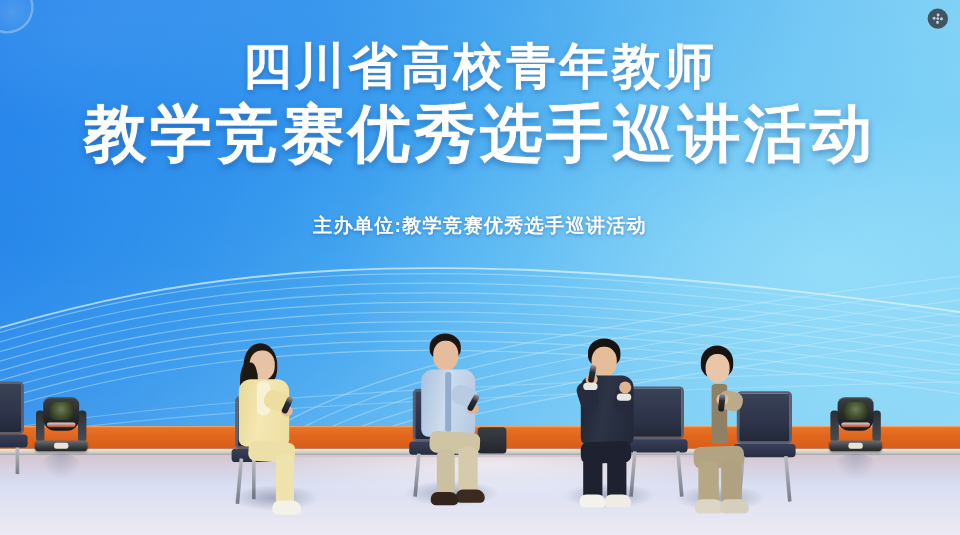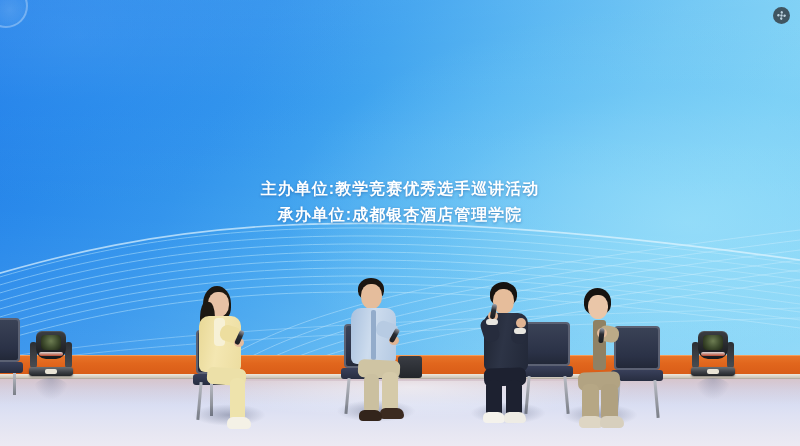--- a/index.html
+++ b/index.html
@@ -186,24 +186,27 @@
       <path d="M310,178 C 400,150 530,126 800,90"></path>
     </g>
     <g fill="none" stroke="#cfeefd" stroke-width="1" opacity="0.40">
       <path d="M-30,172 C 120,150 260,132 800,118"></path>
       <path d="M-30,178 C 120,158 260,142 800,128"></path>
     </g>
   </svg>
 
   <div class="backdrop-sheen"></div>
 
+  <div class="title-wrap">
+    <div class="title-1">四川省高校青年教师</div>
+    <div class="title-2">教学竞赛优秀选手巡讲活动</div>
+  </div>
 
   <div class="sub-wrap">
     <div class="sub-line">主办单位:教学竞赛优秀选手巡讲活动</div>
-    <div class="sub-line">承办单位:成都银杏酒店管理学院</div>
   </div>
 
   <div class="wm-topleft"></div>
   <div class="wm-topright">
     <svg width="11" height="11" viewBox="0 0 24 24" aria-hidden="true">
       <g fill="#cfd3d8">
         <circle cx="12" cy="12" r="2.6"></circle>
         <path d="M12 2.4c2.2 0 3.6 1.9 3.1 3.9-.3 1.3-1.6 2-2.9 1.7C10 7.6 9.3 5.2 10.6 3.5c.4-.6 1-1.1 1.4-1.1z"></path>
         <path d="M21.6 12c0 2.2-1.9 3.6-3.9 3.1-1.3-.3-2-1.6-1.7-2.9.4-2.2 2.8-2.9 4.5-1.6.6.4 1.1 1 1.1 1.4z"></path>
         <path d="M12 21.6c-2.2 0-3.6-1.9-3.1-3.9.3-1.3 1.6-2 2.9-1.7 2.2.4 2.9 2.8 1.6 4.5-.4.6-1 1.1-1.4 1.1z"></path>

